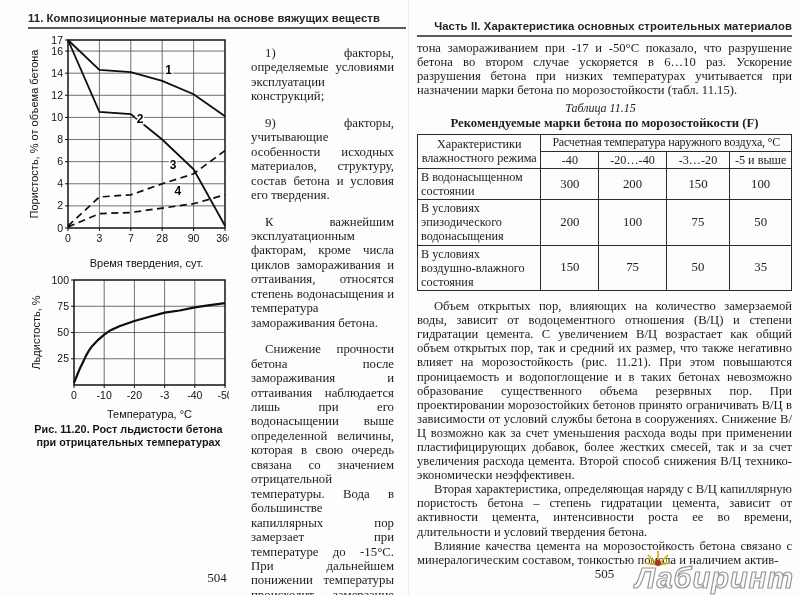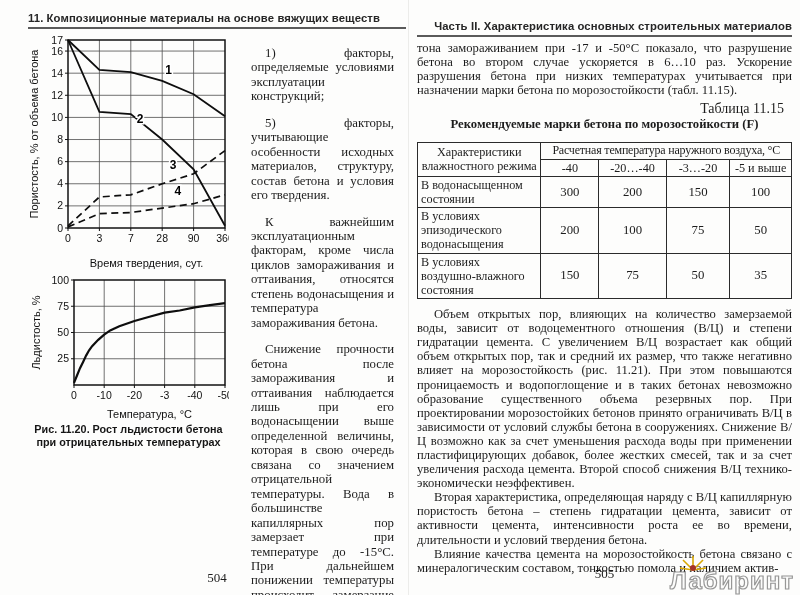--- a/index.html
+++ b/index.html
@@ -14,45 +14,45 @@
   .cols{display:flex;gap:10px;margin-top:5px;}
   .figcol{width:201px;flex:none;}
   .textcol{flex:1;font-size:12.8px;line-height:1.13;text-align:justify;}
   .textcol p{margin:12px;text-indent:14px;}
   .caption{font-family:"Liberation Sans",sans-serif;font-weight:bold;font-size:10.8px;line-height:1.22;
     text-align:center;margin:1px 2px 6px 2px;color:#161616;}
   .fullwidth{font-size:12.8px;line-height:1.16;text-align:justify;margin-top:4px;}
   .pagenum{position:absolute;bottom:4px;left:0;width:100%;text-align:center;font-size:13px;}
   
   .toppara{margin-top:4px;font-size:12.6px;line-height:1.12;text-align:justify;}
-  .table-label{text-align:right;font-size:14px;margin:4px 8px 0 0;}
+  .table-label{text-align:center;font-size:12px;margin:4px 8px 0 0;font-style:italic;}
   .table-title{text-align:center;font-weight:bold;font-size:12.7px;line-height:1.22;font-family:Liberation Serif, serif;}
-  table.t1115{width:100%;border-collapse:collapse;margin-top:9px;font-size:12.2px;table-layout:fixed;padding-left:44px;}
+  table.t1115{width:100%;border-collapse:collapse;margin-top:2px;font-size:12.2px;table-layout:fixed;padding-left:44px;}
   table.t1115 td{border:1px solid #2b2b2b;padding:1px 3px;line-height:1.16;}
   .c-head{text-align:center;vertical-align:middle;}
   .c-group{text-align:center;white-space:nowrap;font-size:12px;letter-spacing:-0.2px;}
   .c-sub{text-align:center;font-size:12.2px;}
   .c-row{text-align:left;padding-left:5px;vertical-align:middle;}
   .c-val{text-align:center;vertical-align:middle;font-size:12.8px;}
   .bodyparas{margin-top:8px;}
   .bodyparas p{margin:0;text-indent:17px;font-size:12.6px;line-height:1.12;text-align:justify;}
   
   .chart svg{display:block;}
   .grid{stroke:#4c4c4c;stroke-width:0.8;}
   .frame{fill:none;stroke:#121212;stroke-width:1.5;}
   .tick{stroke:#121212;stroke-width:1;}
   .tlabel{font:10.5px "Liberation Sans",sans-serif;fill:#111;}
   .alabel{font:11px "Liberation Sans",sans-serif;fill:#111;}
   .ln{fill:none;stroke:#0e0e0e;stroke-width:1.8;}
   .ln.dashed{stroke-dasharray:7 4.5;stroke-width:1.7;}
   .slabel{font:600 12px "Liberation Sans",sans-serif;fill:#000;paint-order:stroke;stroke:#fff;stroke-width:3px;}
   
   .watermark{position:absolute;right:6px;bottom:0;z-index:5;}
-  .wm-text{display:block;font-family:"Liberation Sans",sans-serif;font-weight:bold;font-size:24px;
-    letter-spacing:1px;color:rgba(250,250,248,0.25);-webkit-text-stroke:1.2px rgba(125,125,125,0.8);}
+  .wm-text{display:block;font-family:"Liberation Sans",sans-serif;font-weight:bold;font-size:29px;
+    letter-spacing:1px;color:rgba(250,250,248,0.25);font-style:italic;-webkit-text-stroke:1.2px rgba(125,125,125,0.8);}
   .wm-text::first-letter{-webkit-text-stroke-color:rgba(160,50,40,0.85);}
   .wm-star{position:absolute;top:-13px;left:8px;}
 </style>
 </head>
 <body>
 
 <div class="gutter"></div>
 
 <div class="page page-left">
   <div class="running-head">11. Композиционные материалы на основе вяжущих веществ</div>
@@ -149,21 +149,21 @@
             <text class="tlabel" x="197" y="127" text-anchor="middle">-50</text>
             <polyline class="ln" style="stroke-width:2.2" points="46.0,110.9 49.0,103.5 52.0,96.2 55.1,89.9 58.1,83.6 61.1,78.3 64.1,74.2 70.2,67.8 76.2,62.6 82.2,58.4 91.3,54.2 106.4,49.0 121.5,44.8 136.6,40.6 151.7,38.5 166.8,35.3 181.9,33.2 197.0,31.1"></polyline>
             <text class="alabel" x="121.5" y="146" text-anchor="middle">Температура, °С</text>
             <text class="alabel" transform="translate(12,60.5) rotate(-90)" text-anchor="middle">Льдистость, %</text>
           </svg>
         </div>
       <div class="caption">Рис. 11.20. Рост льдистости бетона при отрицательных температурах</div>
     </div>
     <div class="textcol">
       <p>1) факторы, определяемые условиями эксплуатации конструкций;</p>
-      <p>5) факторы, учитывающие особенности исходных материалов, структуру, состав бетона и условия его твердения.</p>
+      <p>9) факторы, учитывающие особенности исходных материалов, структуру, состав бетона и условия его твердения.</p>
       <p>К важнейшим эксплуатационным факторам, кроме числа циклов замораживания и оттаивания, относятся степень водонасыщения и температура замораживания бетона.</p>
       <p>Снижение прочности бетона после замораживания и оттаивания наблюдается лишь при его водонасыщении выше определенной величины, которая в свою очередь связана со значением отрицательной температуры. Вода в большинстве капиллярных пор замерзает при температуре до -15°С. При дальнейшем понижении температуры происходит замерзание воды в более тонких порах (рис. 11.20) и при температуре -70…-80°С практически вся поровая вода находится в замерзшем состоянии, исключая воду, заполняю-</p>
     </div>
   </div>
   <div class="fullwidth">щую мельчайшие гелевые поры и адсорбированную на стенках капиллярных пор. Сравнительное определение морозостойкости бе-</div>
   <div class="pagenum">504</div>
 </div>
 
 <div class="page page-right">
   <div class="running-head right">Часть II. Характеристика основных строительных материалов</div>

